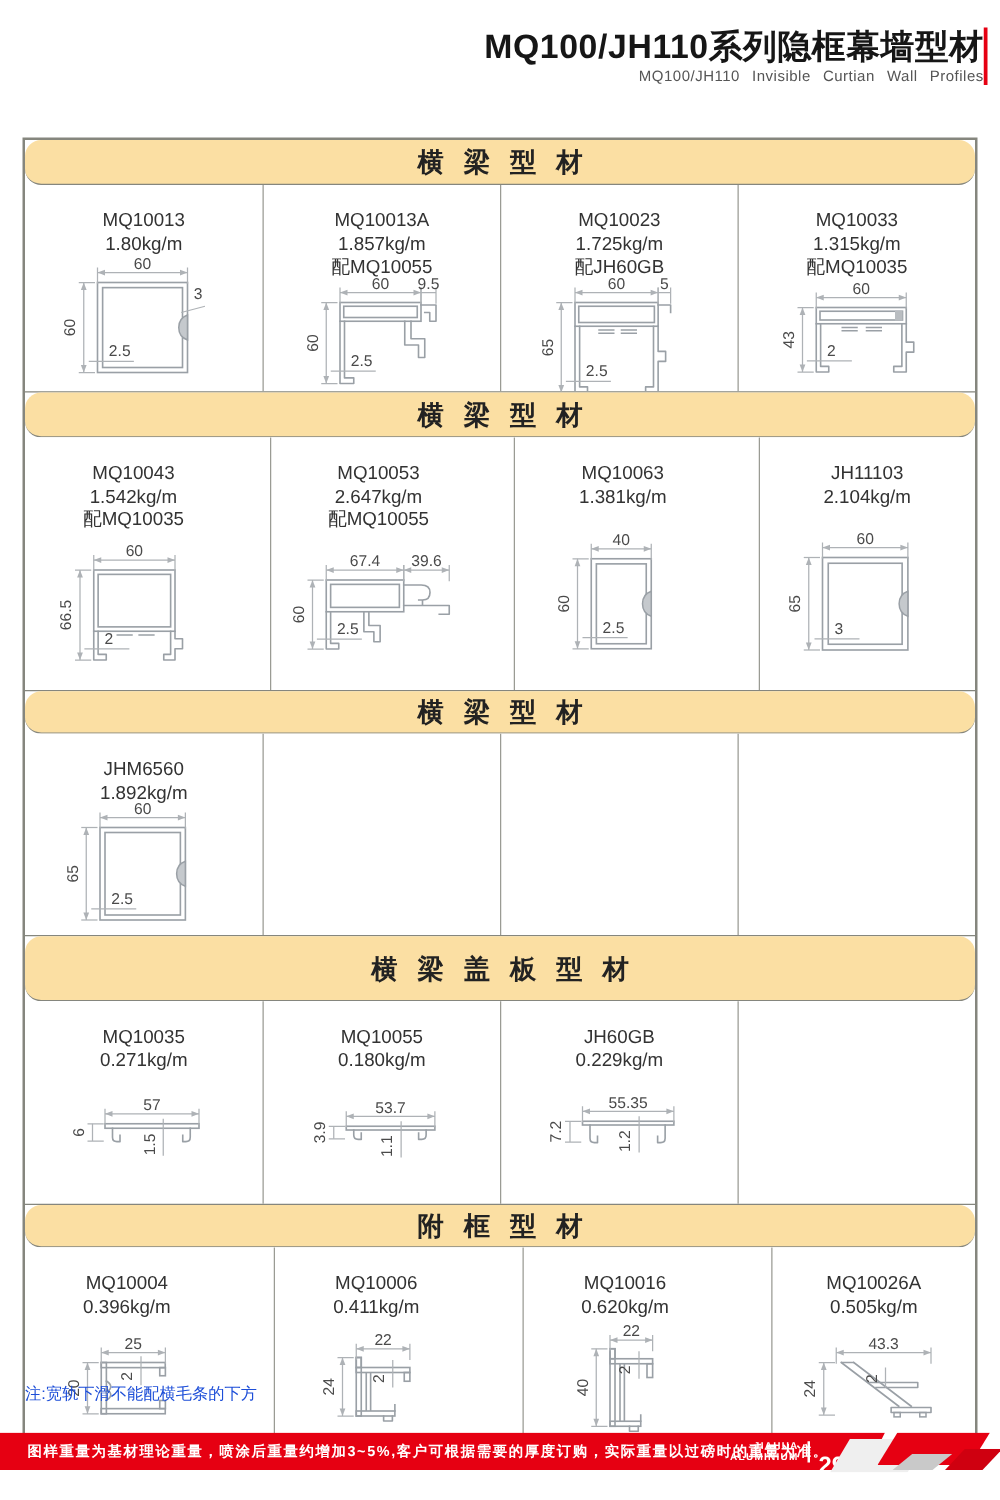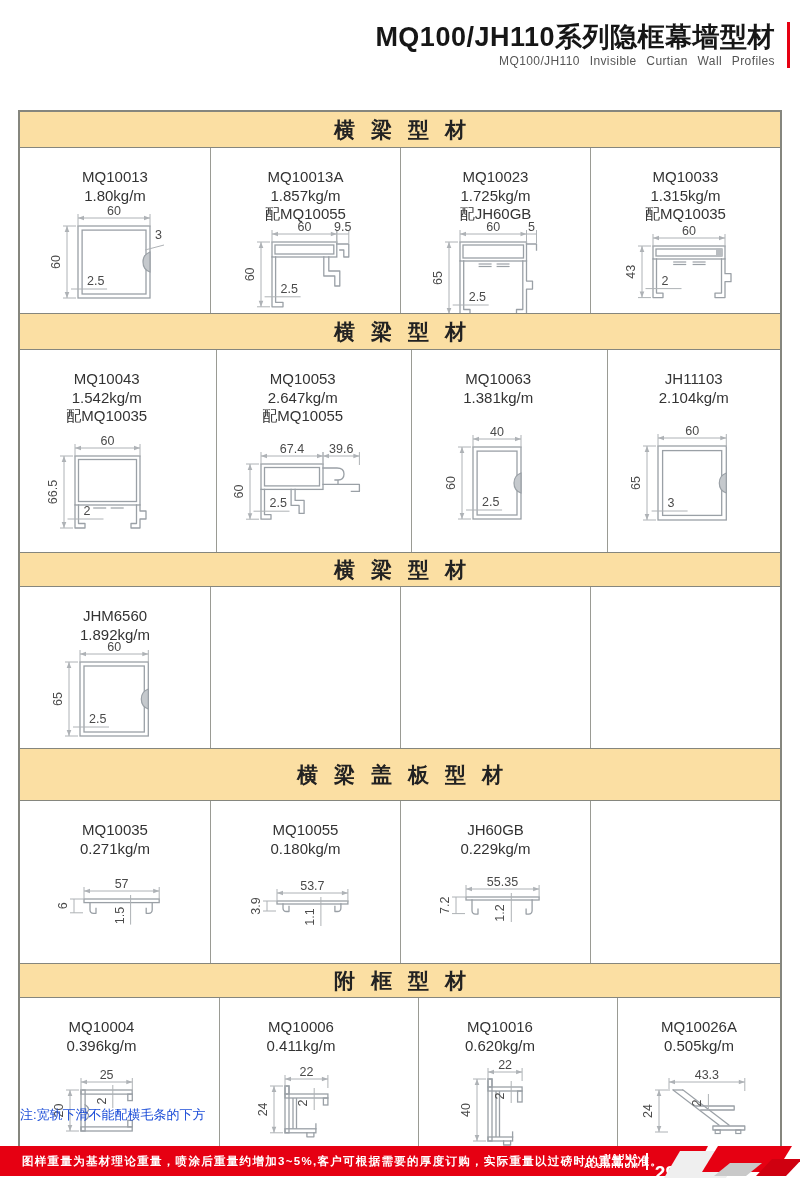--- a/index.html
+++ b/index.html
@@ -4,34 +4,34 @@
 <style>
   :root{
     --red:#e60012; --band:#fbdfa3; --tborder:#85867e; --grid:#9a9b94;
     --dimtext:#4a4a4a;
   }
   *{box-sizing:border-box;}
   body{margin:0;background:#ffffff;font-family:"Liberation Sans","DejaVu Sans",sans-serif;}
   .page{position:relative;width:800px;height:1200px;background:#fff;overflow:hidden;}
 
   
-  .header{position:absolute;top:22px;right:10px;display:flex;align-items:center;gap:12px;}
+  .header{position:absolute;top:22px;right:10px;display:flex;align-items:center;}
   .title-block{text-align:right;}
   .title-block h1{margin:0;font-size:27px;font-weight:bold;color:#161616;letter-spacing:0.5px;line-height:30px;}
   .subtitle{font-size:12px;color:#555;word-spacing:6px;margin-top:2px;letter-spacing:0.4px;}
   .header-divider{width:3px;height:46px;background:var(--red);}
   .logos{display:flex;gap:7px;align-items:center;}
   .logo{width:38px;height:38px;border-radius:50%;display:flex;align-items:center;justify-content:center;background:#fff;}
   .logo-gb{border:2.5px solid var(--red);color:#1d3e92;font-weight:bold;font-style:italic;font-size:15px;}
   .logo-seal{border:2.5px solid #d5332c;color:#d5332c;font-size:19px;}
   .logo-cqm{border:2.5px solid var(--red);color:var(--red);font-weight:bold;font-size:11px;}
 
   
   .table{position:absolute;left:18px;top:110px;width:764px;border:2px solid var(--tborder);background:#fff;}
-  .band{background:var(--band);border-bottom:1.5px solid var(--tborder);display:flex;align-items:center;justify-content:center;}
+  .band{background:var(--band);border-bottom:1.5px solid var(--tborder);display:flex;align-items:center;justify-content:center;border-radius:13px;}
   .band + .row{border-top:0;}
   .band span{font-size:21px;font-weight:bold;color:#222;letter-spacing:16px;text-indent:16px;}
   .row{display:grid;grid-template-columns:repeat(4,1fr);border-bottom:1.5px solid var(--tborder);background:#fff;}
   .row:last-child{border-bottom:none;}
   .cell{border-left:1.5px solid var(--grid);display:flex;flex-direction:column;align-items:center;padding-top:20px;overflow:hidden;}
   .cell:first-child{border-left:none;}
   .ptext{text-align:center;font-size:15px;color:#333;line-height:18.5px;}
   .pdraw{flex:1;display:flex;align-items:center;justify-content:center;width:100%;}
   svg.drawing-svg{overflow:visible;display:block;}
   .dimtxt{font-size:12.5px;fill:var(--dimtext);font-family:"Liberation Sans","DejaVu Sans",sans-serif;}

